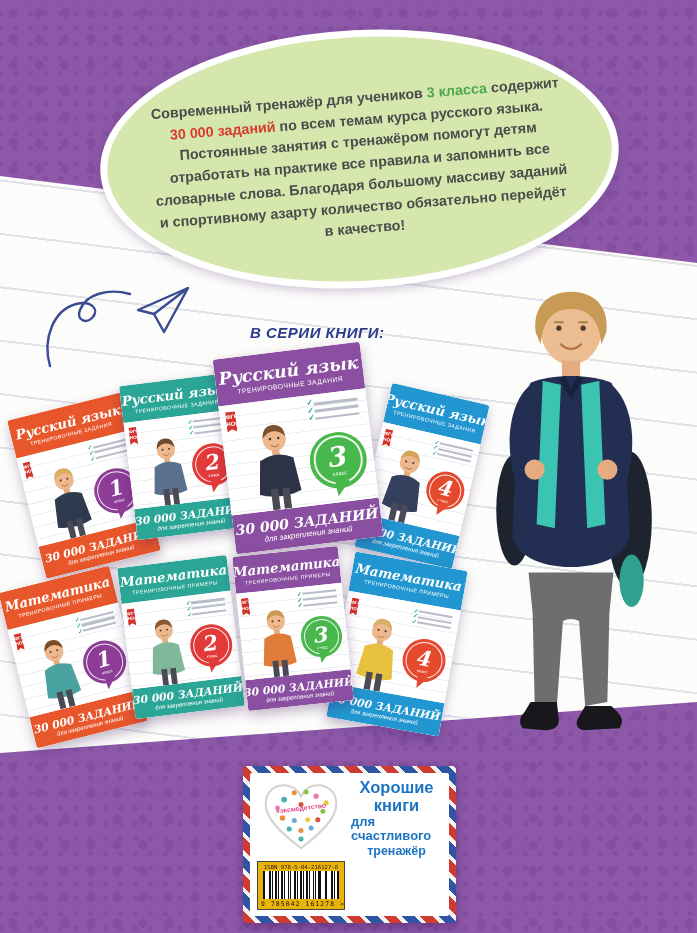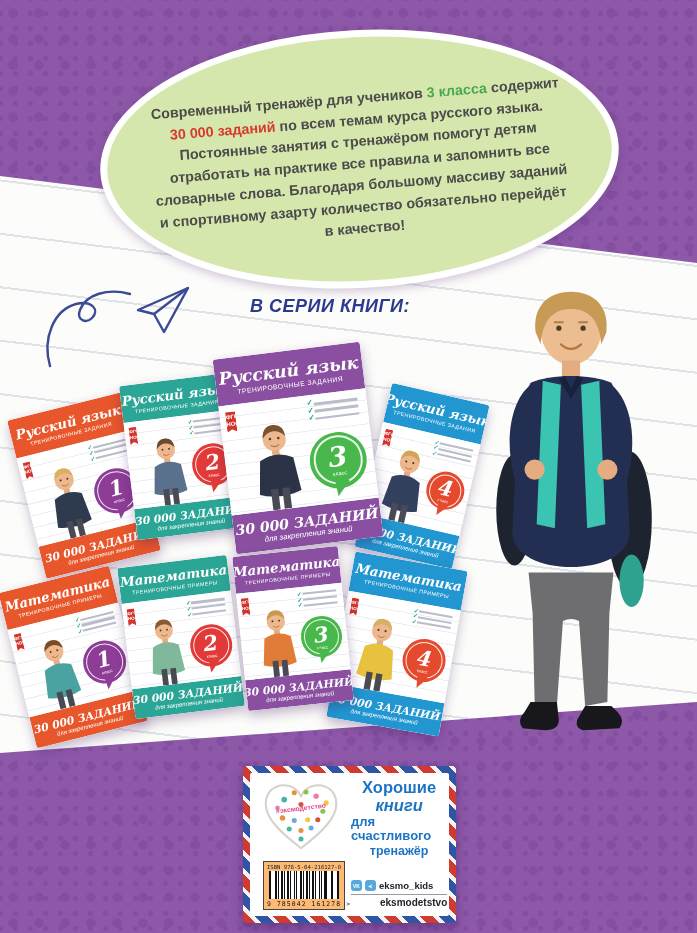--- a/index.html
+++ b/index.html
@@ -17,22 +17,22 @@
   
   .bubble{position:absolute;left:100px;top:30px;width:505px;height:244px;z-index:2;
     background:var(--bubble-fill,#d6e7ad);border:7px solid #fff;border-radius:50%;
     transform:rotate(-3deg);box-shadow:0 3px 10px rgba(80,35,115,.25);
     display:flex;align-items:center;justify-content:center;}
   .bubble-text{margin:0;padding:10px 44px 0;text-align:center;transform:rotate(-1.5deg);
     font-size:14.3px;line-height:1.52;font-weight:bold;color:var(--bubble-text,#4b4b4b);}
   .hl-green{color:var(--green-hl,#4aa94e);}
   .hl-red{color:var(--red-hl,#d6392d);}
   .doodle{position:absolute;left:42px;top:278px;z-index:2;}
-  .series-heading{position:absolute;left:250px;top:296px;margin:0;z-index:2;
-    font-size:18px;font-weight:bold;font-style:italic;letter-spacing:.5px;
+  .series-heading{position:absolute;left:250px;top:324px;margin:0;z-index:2;
+    font-size:15px;font-weight:bold;font-style:italic;letter-spacing:.5px;
     color:var(--heading,#2c3a8e);}
   
   .book{position:absolute;font-size:10px;background:#fff;border-radius:3px;
     transform:rotate(var(--rot,0deg));box-shadow:0 5px 12px rgba(60,20,90,.3);
     display:flex;flex-direction:column;overflow:hidden;}
   .book.feat{font-size:13px;}
   .bk-head{background:var(--theme,#e8572b);flex:0 0 24%;display:flex;flex-direction:column;
     align-items:center;justify-content:center;gap:1px;}
   .bk-title{font-family:"DejaVu Serif",serif;font-style:italic;font-weight:bold;
     color:#fff;font-size:1.32em;white-space:nowrap;}
@@ -69,22 +69,22 @@
     background:repeating-linear-gradient(45deg,var(--postcard-red,#cf3b31) 0 9px,#f6f4f0 9px 13px,var(--postcard-blue,#2f55a4) 13px 22px,#f6f4f0 22px 26px);
     box-shadow:0 5px 12px rgba(50,15,80,.35);}
   .pc-inner{background:#fff;width:100%;height:100%;border-radius:2px;box-sizing:border-box;
     padding:5px 7px 6px;display:grid;grid-template-columns:88px 1fr;grid-template-rows:1fr auto;
     column-gap:6px;row-gap:3px;}
   .heart-wrap{position:relative;display:flex;align-items:center;justify-content:center;}
   .hashtag{position:absolute;left:50%;top:38%;transform:translate(-50%,-50%) rotate(-7deg);
     font-size:6.8px;font-weight:bold;color:var(--hashtag-pink,#e0498c);white-space:nowrap;}
   .tagline{display:flex;flex-direction:column;align-items:center;justify-content:flex-start;
     color:var(--tagline-blue,#1d74c4);font-weight:bold;line-height:1.12;}
-  .tg1{font-size:16.5px;} .tg2{font-size:16.5px;font-style:italic;} .tg3{font-size:13px;} .tg4{font-size:12.5px;}
-  .bc-box{border:1px solid #444;background:#fdba74;padding:2px 3px 1px;align-self:end;margin-left:6px;}
+  .tg1{font-size:16.5px;} .tg2{font-size:16.5px;} .tg3{font-size:13px;} .tg4{font-size:12.5px;}
+  .bc-box{border:1px solid #444;background:#eab308;padding:2px 3px 1px;align-self:end;}
   .bc-isbn{font-family:"DejaVu Sans Mono",monospace;font-size:5.6px;color:#222;text-align:center;white-space:nowrap;}
   .bars{height:28px;margin:1px 2px;
     background:repeating-linear-gradient(90deg,#111 0 1.6px,#fff 1.6px 2.6px,#111 2.6px 3.4px,#fff 3.4px 5.8px,#111 5.8px 8px,#fff 8px 9px,#111 9px 9.8px,#fff 9.8px 12.4px);}
   .bc-digits{font-family:"DejaVu Sans Mono",monospace;font-size:6.4px;color:#111;
     text-align:center;letter-spacing:1.1px;white-space:nowrap;}
   .social{display:flex;flex-direction:column;justify-content:end;padding-bottom:2px;}
   .soc-row{display:flex;align-items:center;gap:3px;font-size:9.5px;font-weight:bold;color:#23232b;}
   .sq{width:11px;height:11px;border-radius:3px;background:var(--social-icon,#57a8dd);
     color:#fff;display:flex;align-items:center;justify-content:center;font-size:5px;font-weight:bold;}
   .soc-div{border-top:1px solid #9a9aa0;margin:3px 0 2px 0;}
@@ -411,24 +411,15 @@
         <span class="tg1">Хорошие</span>
         <span class="tg2">книги</span>
         <span class="tg3">для счастливого</span>
         <span class="tg4">тренажёр</span>
       </div>
       <div class="bc-box">
         <div class="bc-isbn">ISBN 978-5-04-216127-8</div>
         <div class="bars"></div>
         <div class="bc-digits"><span>9 785042 161278</span> <span>&gt;</span></div>
       </div>
-      <div class="social">
-        <div class="soc-row">
-          <span class="sq">VK</span>
-          <span class="sq" style="transform:scaleX(-1)">➤</span>
-          <span>eksmo_kids</span>
-        </div>
-        <div class="soc-div"></div>
-        <div class="soc2">eksmodetstvo</div>
-      </div>
     </div>
   </div>
 </div>
 
 </body></html>

